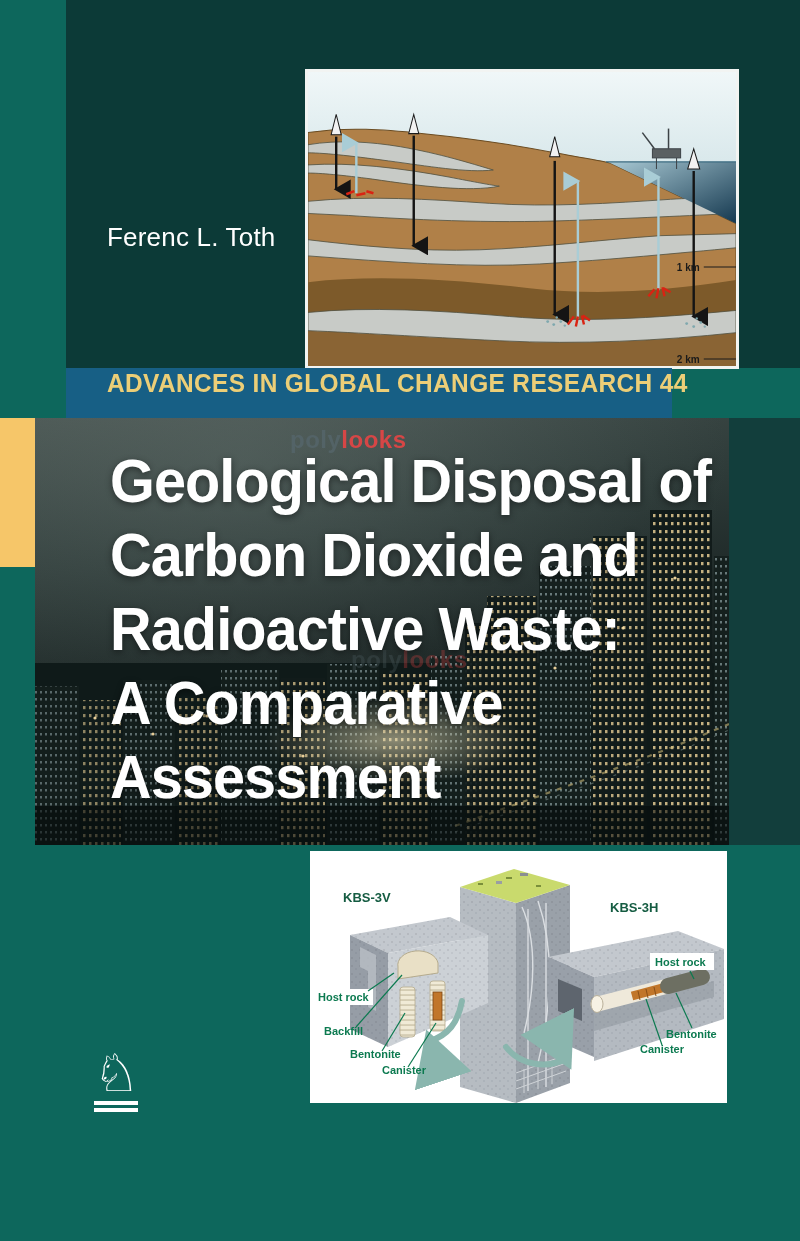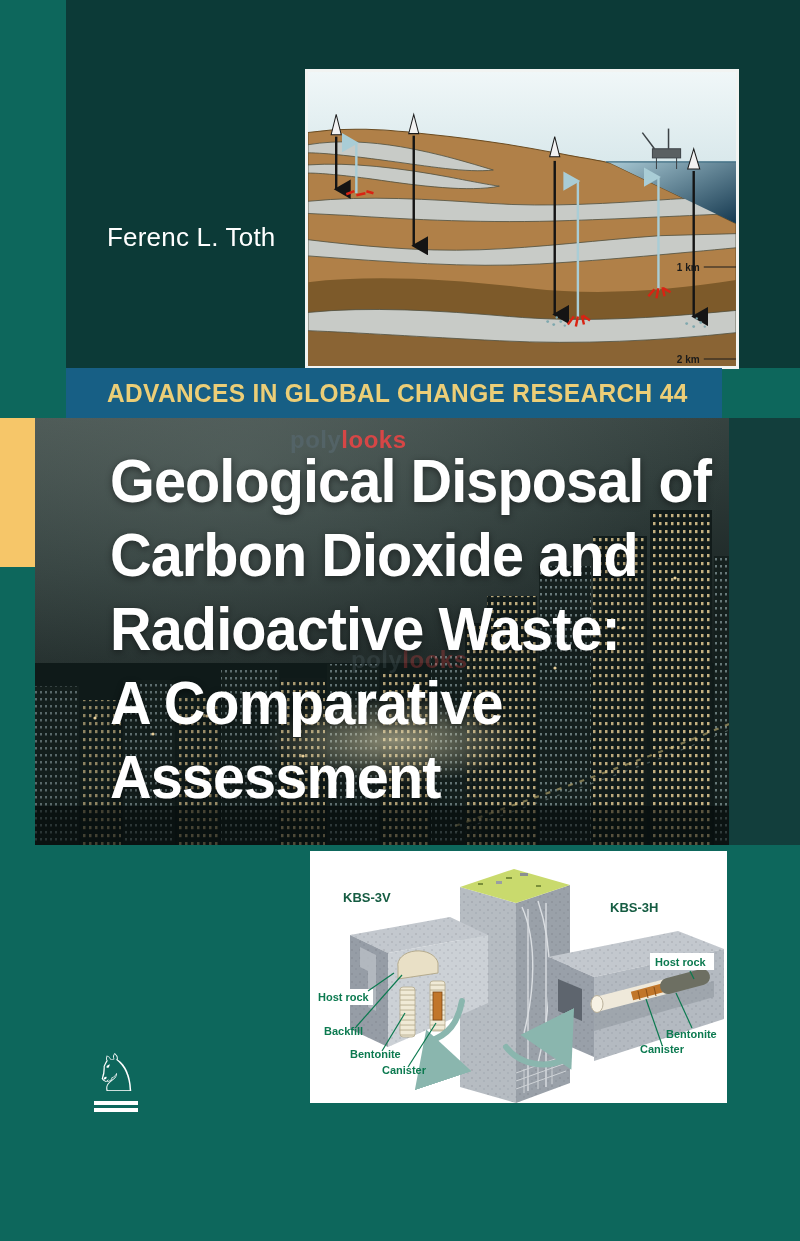--- a/index.html
+++ b/index.html
@@ -8,22 +8,22 @@
   
   .header-panel{position:absolute;left:66px;top:0;width:734px;height:368px;background:#0c3a37;}
   .editor-block{position:absolute;left:41px;top:222px;color:#ffffff;}
   .editor-name{font-size:26px;font-weight:400;letter-spacing:.2px;}
   .editor-role{font-size:28px;font-style:italic;margin-top:4px;}
   
   .geo-illustration{position:absolute;left:239px;top:69px;width:428px;height:294px;
                     border:3px solid #f2f4f2;background:#e9f3f4;box-sizing:content-box;font-weight:bold;}
   .geo-illustration svg{display:block;width:428px;height:294px;}
   
-  .series-banner{position:absolute;left:66px;top:368px;width:656px;height:50px;background:#175f85;
-                 display:flex;align-items:center;}
+  .series-banner{position:absolute;left:66px;top:368px;width:606px;height:50px;background:#175f85;
+                 display:flex;}
   .series-banner span{display:inline-block;margin-left:41px;color:#ecce77;font-size:26px;font-weight:700;
                  letter-spacing:.4px;transform:scaleX(.94);transform-origin:0 50%;white-space:nowrap;}
   
   .yellow-square{position:absolute;left:0;top:418px;width:35px;height:149px;background:#f6c669;}
   
   .photo{position:absolute;left:35px;top:418px;width:694px;height:427px;overflow:hidden;background:#18231f;}
   .photo svg{position:absolute;left:0;top:0;width:694px;height:427px;}
   .right-band{position:absolute;left:729px;top:418px;width:71px;height:427px;background:#123e3c;}
   .watermark{position:absolute;font-size:24px;font-weight:700;letter-spacing:.5px;white-space:nowrap;}
   .wm1{left:255px;top:8px;opacity:.85;}

